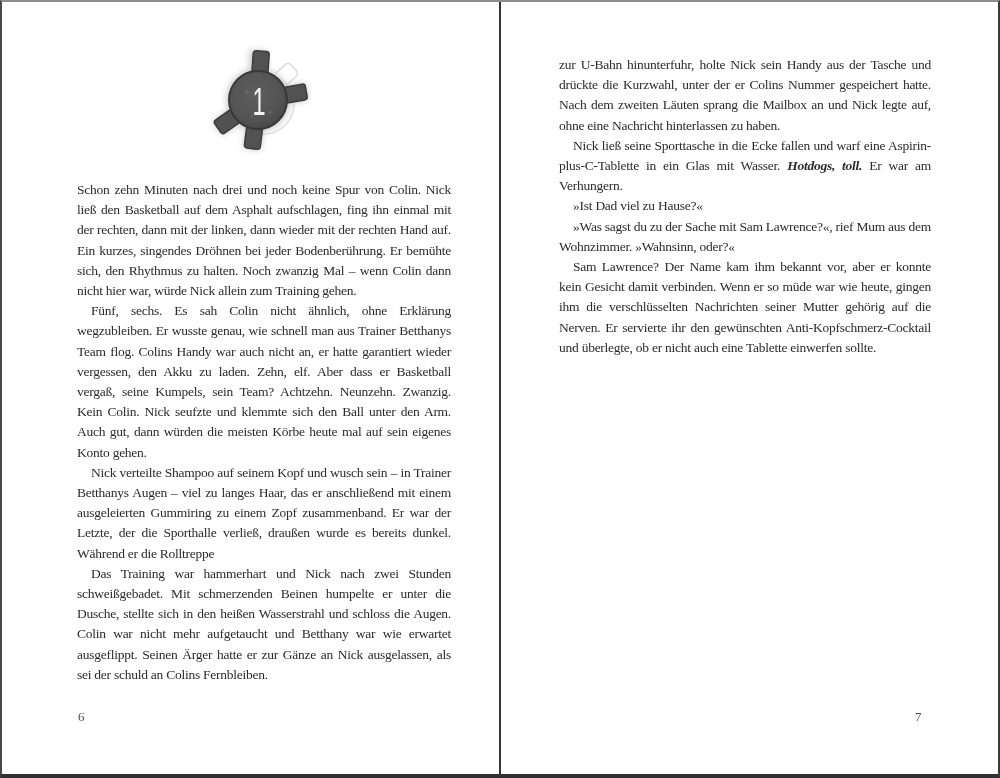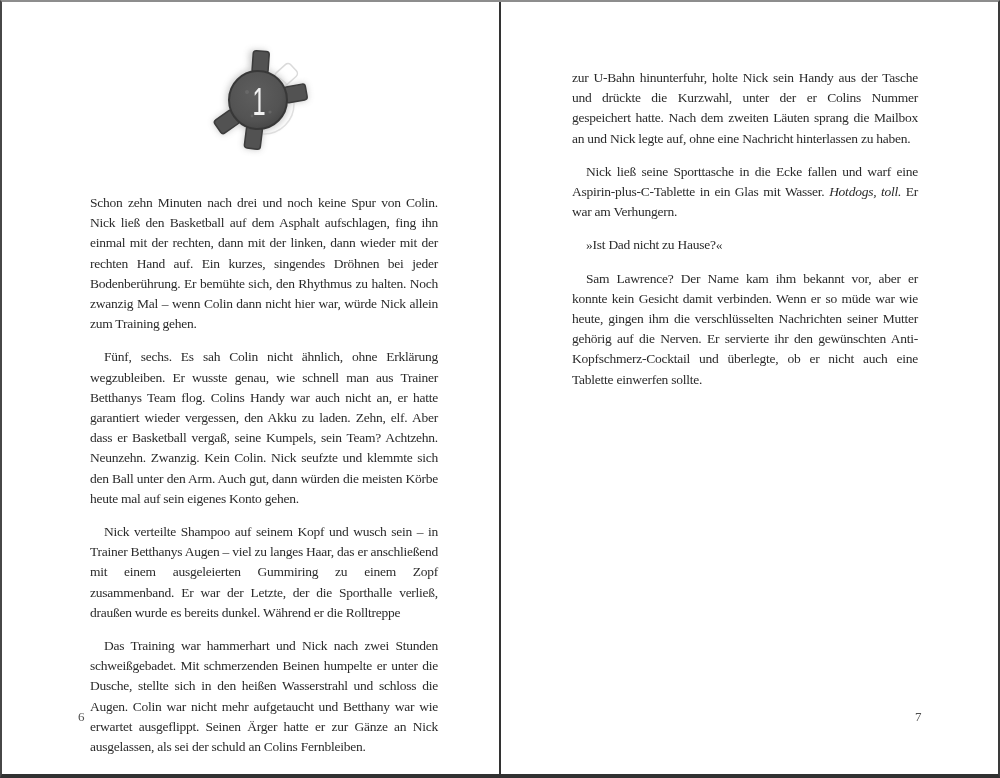--- a/index.html
+++ b/index.html
@@ -47,27 +47,27 @@
     font-size: 13.5px;
     line-height: 20.2px;
     letter-spacing: -0.25px;
     color: #2b2b2b;
     text-align: justify;
     text-justify: inter-word;
   }
   .textcol-left  { left: 75px; top: 178px; width: 374px; }
   .textcol-right { left: 58px; top: 53px;  width: 372px; }
   .para {
-    margin: 13px;
+    margin: 0;
     hyphens: auto;
     -webkit-hyphens: auto;
   }
   .para.indent { text-indent: 14px; }
   .para.gap    { margin-top: 20.2px; }
-  .para i      { font-style: italic; }
+  .para i      { font-style: italic; font-weight: bold; }
   .pagenum {
     position: absolute;
     top: 707px;
     font-size: 13px;
     letter-spacing: 0;
     color: #4f4f4f;
   }
   .pagenum-left  { left: 76px; }
   .pagenum-right { left: 414px; }
 </style>
@@ -127,20 +127,21 @@
 
     <div class="pagenum pagenum-left">6</div>
   </div>
 
   <div class="gutter"></div>
 
   <div class="page page-right">
     <div class="textcol textcol-right">
         <p class="para">zur U-Bahn hinunterfuhr, holte Nick sein Handy aus der Tasche und drückte die Kurzwahl, unter der er Colins Nummer gespeichert hatte. Nach dem zweiten Läuten sprang die Mailbox an und Nick legte auf, ohne eine Nachricht hinterlassen zu haben.</p>
         <p class="para indent">Nick ließ seine Sporttasche in die Ecke fallen und warf eine Aspirin-plus-C-Tablette in ein Glas mit Wasser. <i>Hotdogs, toll.</i> Er war am Verhungern.</p>
-        <p class="para indent">»Ist Dad nicht zu Hause?«</p>
+        <p class="para indent">»Ist Dad viel zu Hause?«</p>
+        <p class="para indent">»Was sagst du zu der Sache mit Sam Lawrence?«, rief Mum aus dem Wohnzimmer. »Wahnsinn, oder?«</p>
         <p class="para indent">Sam Lawrence? Der Name kam ihm bekannt vor, aber er konnte kein Gesicht damit verbinden. Wenn er so müde war wie heute, gingen ihm die verschlüsselten Nachrichten seiner Mutter gehörig auf die Nerven. Er servierte ihr den gewünschten Anti-Kopfschmerz-Cocktail und überlegte, ob er nicht auch eine Tablette einwerfen sollte.</p>
       </div>
 
     <div class="pagenum pagenum-right">7</div>
   </div>
 
 </div>
 
 </body></html>

